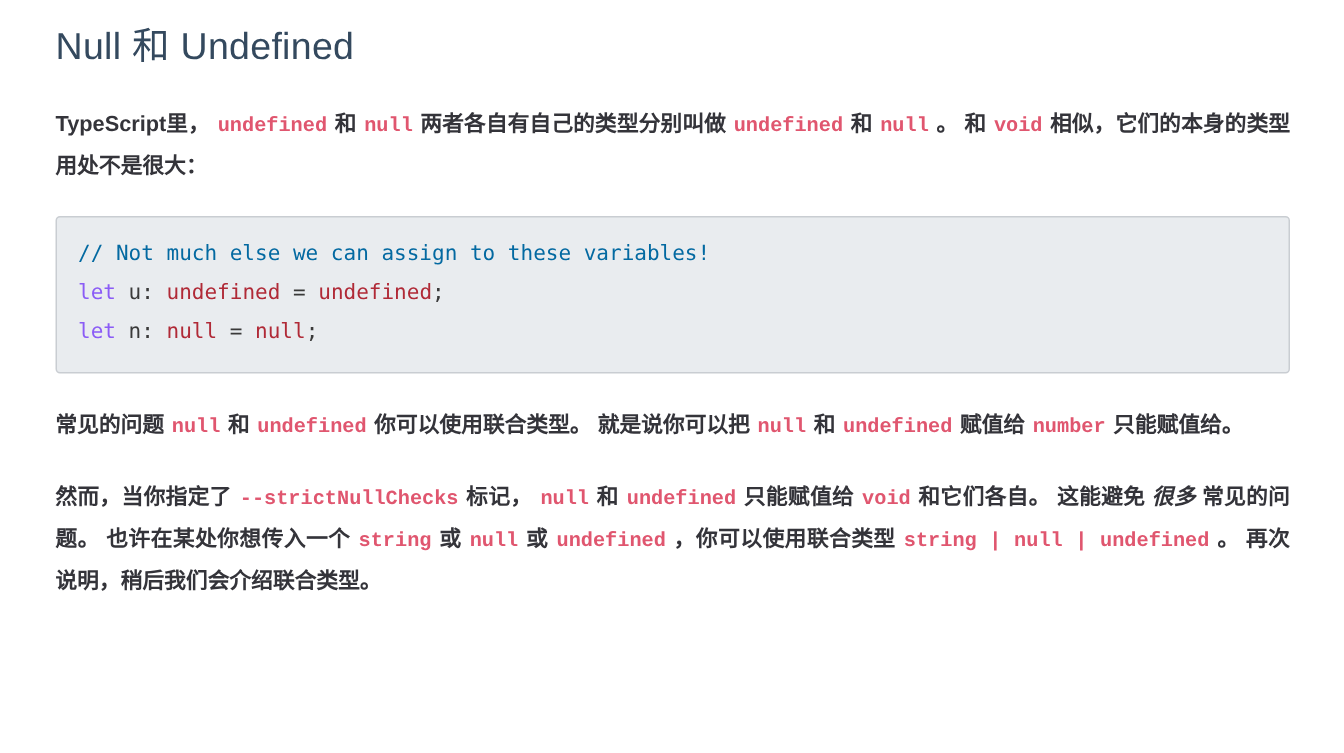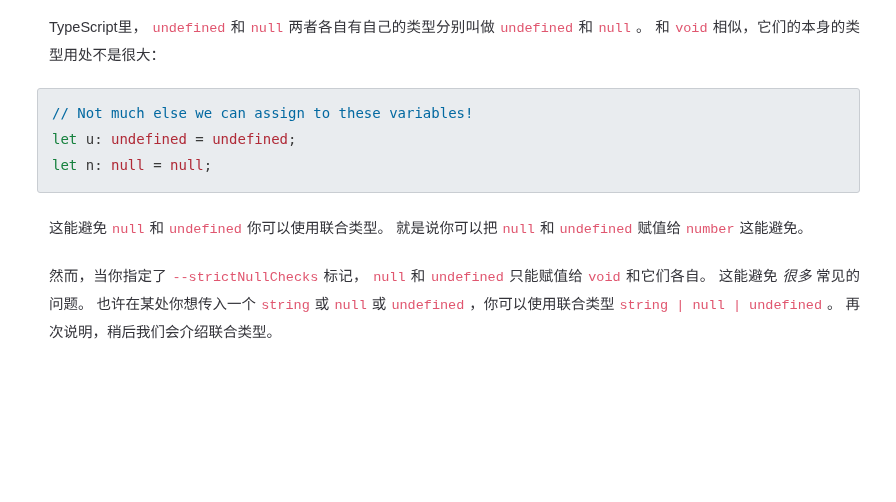--- a/index.html
+++ b/index.html
@@ -29,24 +29,25 @@
     font-weight: 400;
     color: #34495e;
     margin: 0 0 22px 0;
     letter-spacing: 0.2px;
   }
 
   
   p.para {
     font-size: 14.5px;
     line-height: 26px;
-    margin: 0 0 20px 12px;
+    margin: 0 0 20px 0;
     color: #34343a;
     text-align: justify;
     text-justify: inter-ideograph;
+    font-weight: bold;
   }
   p.para.tight { margin-bottom: 18px; }
 
   
   code.ic {
     font-family: "Liberation Mono", "DejaVu Sans Mono", monospace;
     font-size: 13.5px;
     color: #e0566f;
     background: transparent;
     padding: 0 1px;
@@ -66,21 +67,21 @@
     overflow: hidden;
   }
   .codeblock pre {
     margin: 0;
     font-family: "Liberation Mono", "DejaVu Sans Mono", monospace;
     font-size: 14px;
     line-height: 25px;
     white-space: pre;
   }
   .tok-comment { color: #0369a1; }
-  .tok-keyword { color: #15803d; }
+  .tok-keyword { color: #8b5cf6; }
   .tok-plain   { color: #3a3a3a; }
   .tok-type    { color: #b02a37; }
   .tok-punct   { color: #3a3a3a; }
 
   
   blockquote.note {
     margin: 22px 0 0 0;
     padding: 12px 0 12px 18px;
     border-left: 4px solid #dcdfe3;
   }
@@ -89,27 +90,28 @@
     font-size: 14.5px;
     line-height: 26px;
     color: #34343a;
   }
 </style>
 </head>
 <body>
 
 <div class="doc">
 
+  <h1 class="page-title">Null 和 Undefined</h1>
 
   <p class="para"><span>TypeScript里，</span> <code class="ic">undefined</code> <span>和</span> <code class="ic">null</code> <span>两者各自有自己的类型分别叫做</span> <code class="ic">undefined</code> <span>和</span> <code class="ic">null</code> <span>。 和</span> <code class="ic">void</code> <span>相似，它们的本身的类型用处不是很大：</span></p>
 
   <div class="codeblock">
     <pre><code><span class="tok-comment">// Not much else we can assign to these variables!</span>
 <span class="tok-keyword">let</span><span class="tok-plain"> u: </span><span class="tok-type">undefined</span><span class="tok-plain"> = </span><span class="tok-type">undefined</span><span class="tok-punct">;</span>
 <span class="tok-keyword">let</span><span class="tok-plain"> n: </span><span class="tok-type">null</span><span class="tok-plain"> = </span><span class="tok-type">null</span><span class="tok-punct">;</span></code></pre>
   </div>
 
-  <p class="para"><span>这能避免</span> <code class="ic">null</code> <span>和</span> <code class="ic">undefined</code> <span>你可以使用联合类型。 就是说你可以把</span> <code class="ic">null</code> <span>和</span> <code class="ic">undefined</code> <span>赋值给</span> <code class="ic">number</code> <span>这能避免。</span></p>
+  <p class="para"><span>常见的问题</span> <code class="ic">null</code> <span>和</span> <code class="ic">undefined</code> <span>你可以使用联合类型。 就是说你可以把</span> <code class="ic">null</code> <span>和</span> <code class="ic">undefined</code> <span>赋值给</span> <code class="ic">number</code> <span>只能赋值给。</span></p>
 
   <p class="para tight"><span>然而，当你指定了</span> <code class="ic">--strictNullChecks</code> <span>标记，</span> <code class="ic">null</code> <span>和</span> <code class="ic">undefined</code> <span>只能赋值给</span> <code class="ic">void</code> <span>和它们各自。 这能避免</span> <em class="emph">很多</em> <span>常见的问题。 也许在某处你想传入一个</span> <code class="ic">string</code> <span>或</span> <code class="ic">null</code> <span>或</span> <code class="ic">undefined</code> <span>，你可以使用联合类型</span> <code class="ic">string | null | undefined</code> <span>。 再次说明，稍后我们会介绍联合类型。</span></p>
 
 
 </div>
 
 </body></html>

